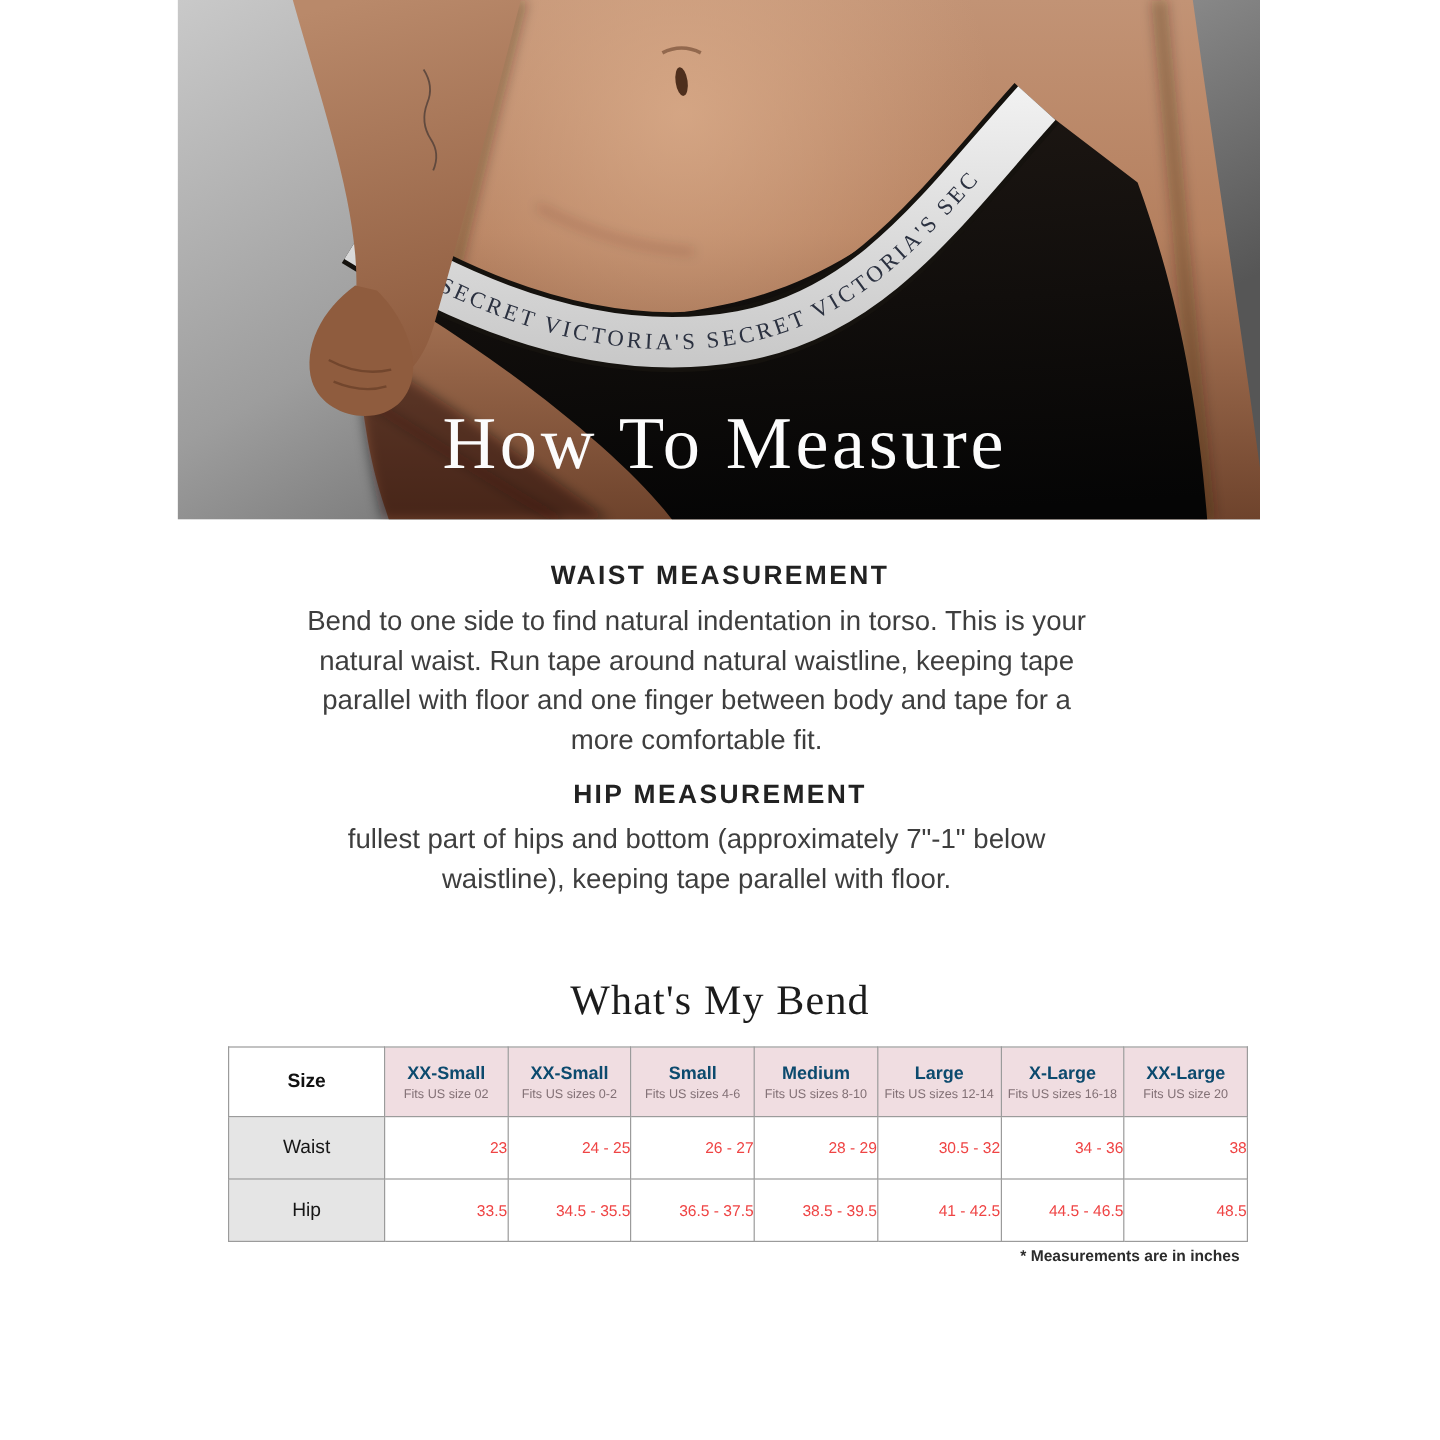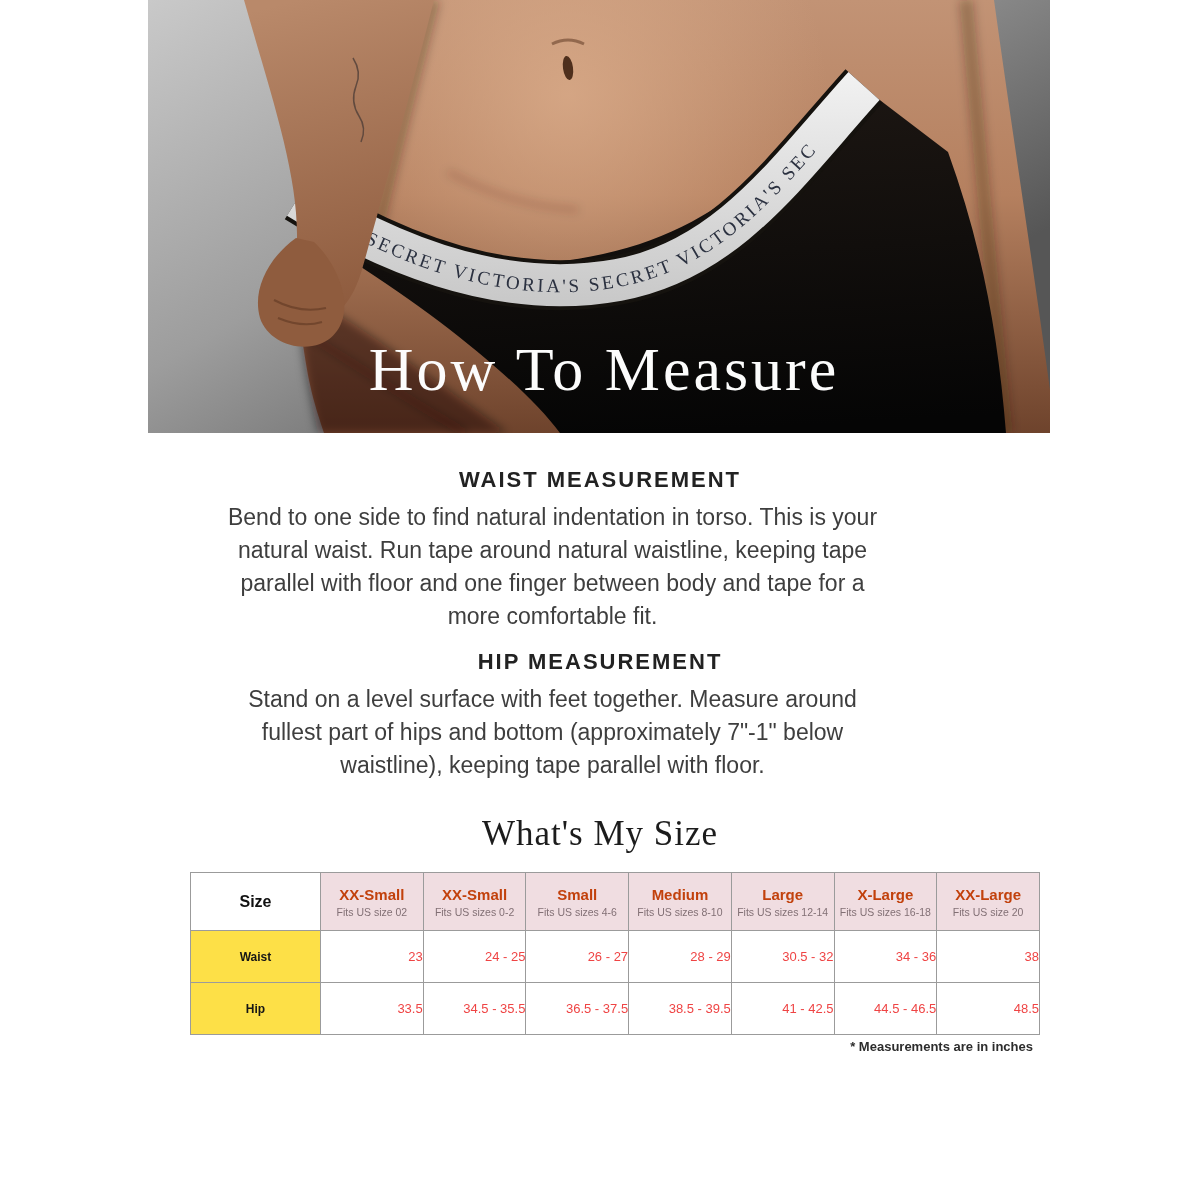--- a/index.html
+++ b/index.html
@@ -9,37 +9,37 @@
   
   .hero{position:absolute;left:148px;top:0;width:902px;height:433px;}
   .hero svg{display:block;width:100%;height:100%;}
 
   
   .sec-h{position:absolute;left:0;width:1200px;margin:0;text-align:center;
          font-size:22px;font-weight:bold;letter-spacing:2px;color:#222222;}
   #waist-h{top:467px;}
   #hip-h{top:649px;}
   .sec-p{position:absolute;left:0;width:1105px;text-align:center;
-         font-size:23px;line-height:33px;color:#3e3e3e;}
+         font-size:23px;line-height:33px;color:#3e3e3e;padding-left:28px;}
   #waist-p{top:501px;}
   #hip-p{top:683px;}
 
   
   #size-h{position:absolute;top:814px;left:0;width:1200px;margin:0;text-align:center;
           font-family:"Liberation Serif",serif;font-weight:normal;
           font-size:35px;color:#1c1c1c;letter-spacing:1px;}
   .size-table{position:absolute;top:872px;left:190px;width:850px;
               border-collapse:collapse;table-layout:fixed;border:1px solid #848484;}
   .size-table th,.size-table td{border:1px solid #9b9b9b;text-align:center;
               vertical-align:middle;padding:0;}
   .corner{background:#ffffff;font-size:16px;font-weight:bold;color:#111111;height:57px;}
   .colh{background:#f0dde1;height:57px;}
-  .cl{font-size:15px;font-weight:bold;color:#c2410c;line-height:18px;}
+  .cl{font-size:15px;font-weight:bold;color:#0c4a6e;line-height:18px;}
   .cs{font-size:10.5px;font-weight:normal;color:#827075;margin-top:2px;line-height:12px;}
-  .rowh{background:#fde047;font-size:12px;font-weight:bold;color:#161616;height:51px;}
+  .rowh{background:#e5e5e5;font-size:16px;font-weight:normal;color:#161616;height:51px;}
   .size-table td{font-size:13px;color:#ef4444;height:51px;background:#ffffff;text-align:right;}
   .footnote{position:absolute;top:1039px;left:190px;width:843px;text-align:right;
             font-size:13px;font-weight:bold;color:#2c2c2c;}
 </style>
 </head>
 <body>
 
 <div class="page">
 
   <div class="hero">
@@ -125,26 +125,25 @@
   <h2 class="sec-h" id="waist-h">WAIST MEASUREMENT</h2>
   <div class="sec-p" id="waist-p">
     <div>Bend to one side to find natural indentation in torso. This is your</div>
     <div>natural waist. Run tape around natural waistline, keeping tape</div>
     <div>parallel with floor and one finger between body and tape for a</div>
     <div>more comfortable fit.</div>
   </div>
 
   <h2 class="sec-h" id="hip-h">HIP MEASUREMENT</h2>
   <div class="sec-p" id="hip-p">
-    <div>Stand on a level surface with feet together. Measure around</div>
     <div>fullest part of hips and bottom (approximately 7"-1" below</div>
     <div>waistline), keeping tape parallel with floor.</div>
   </div>
 
-  <h3 id="size-h">What's My Size</h3>
+  <h3 id="size-h">What's My Bend</h3>
 
   <table class="size-table">
     <colgroup>
       <col style="width:130px">
       <col>
         <col>
         <col>
         <col>
         <col>
         <col>

